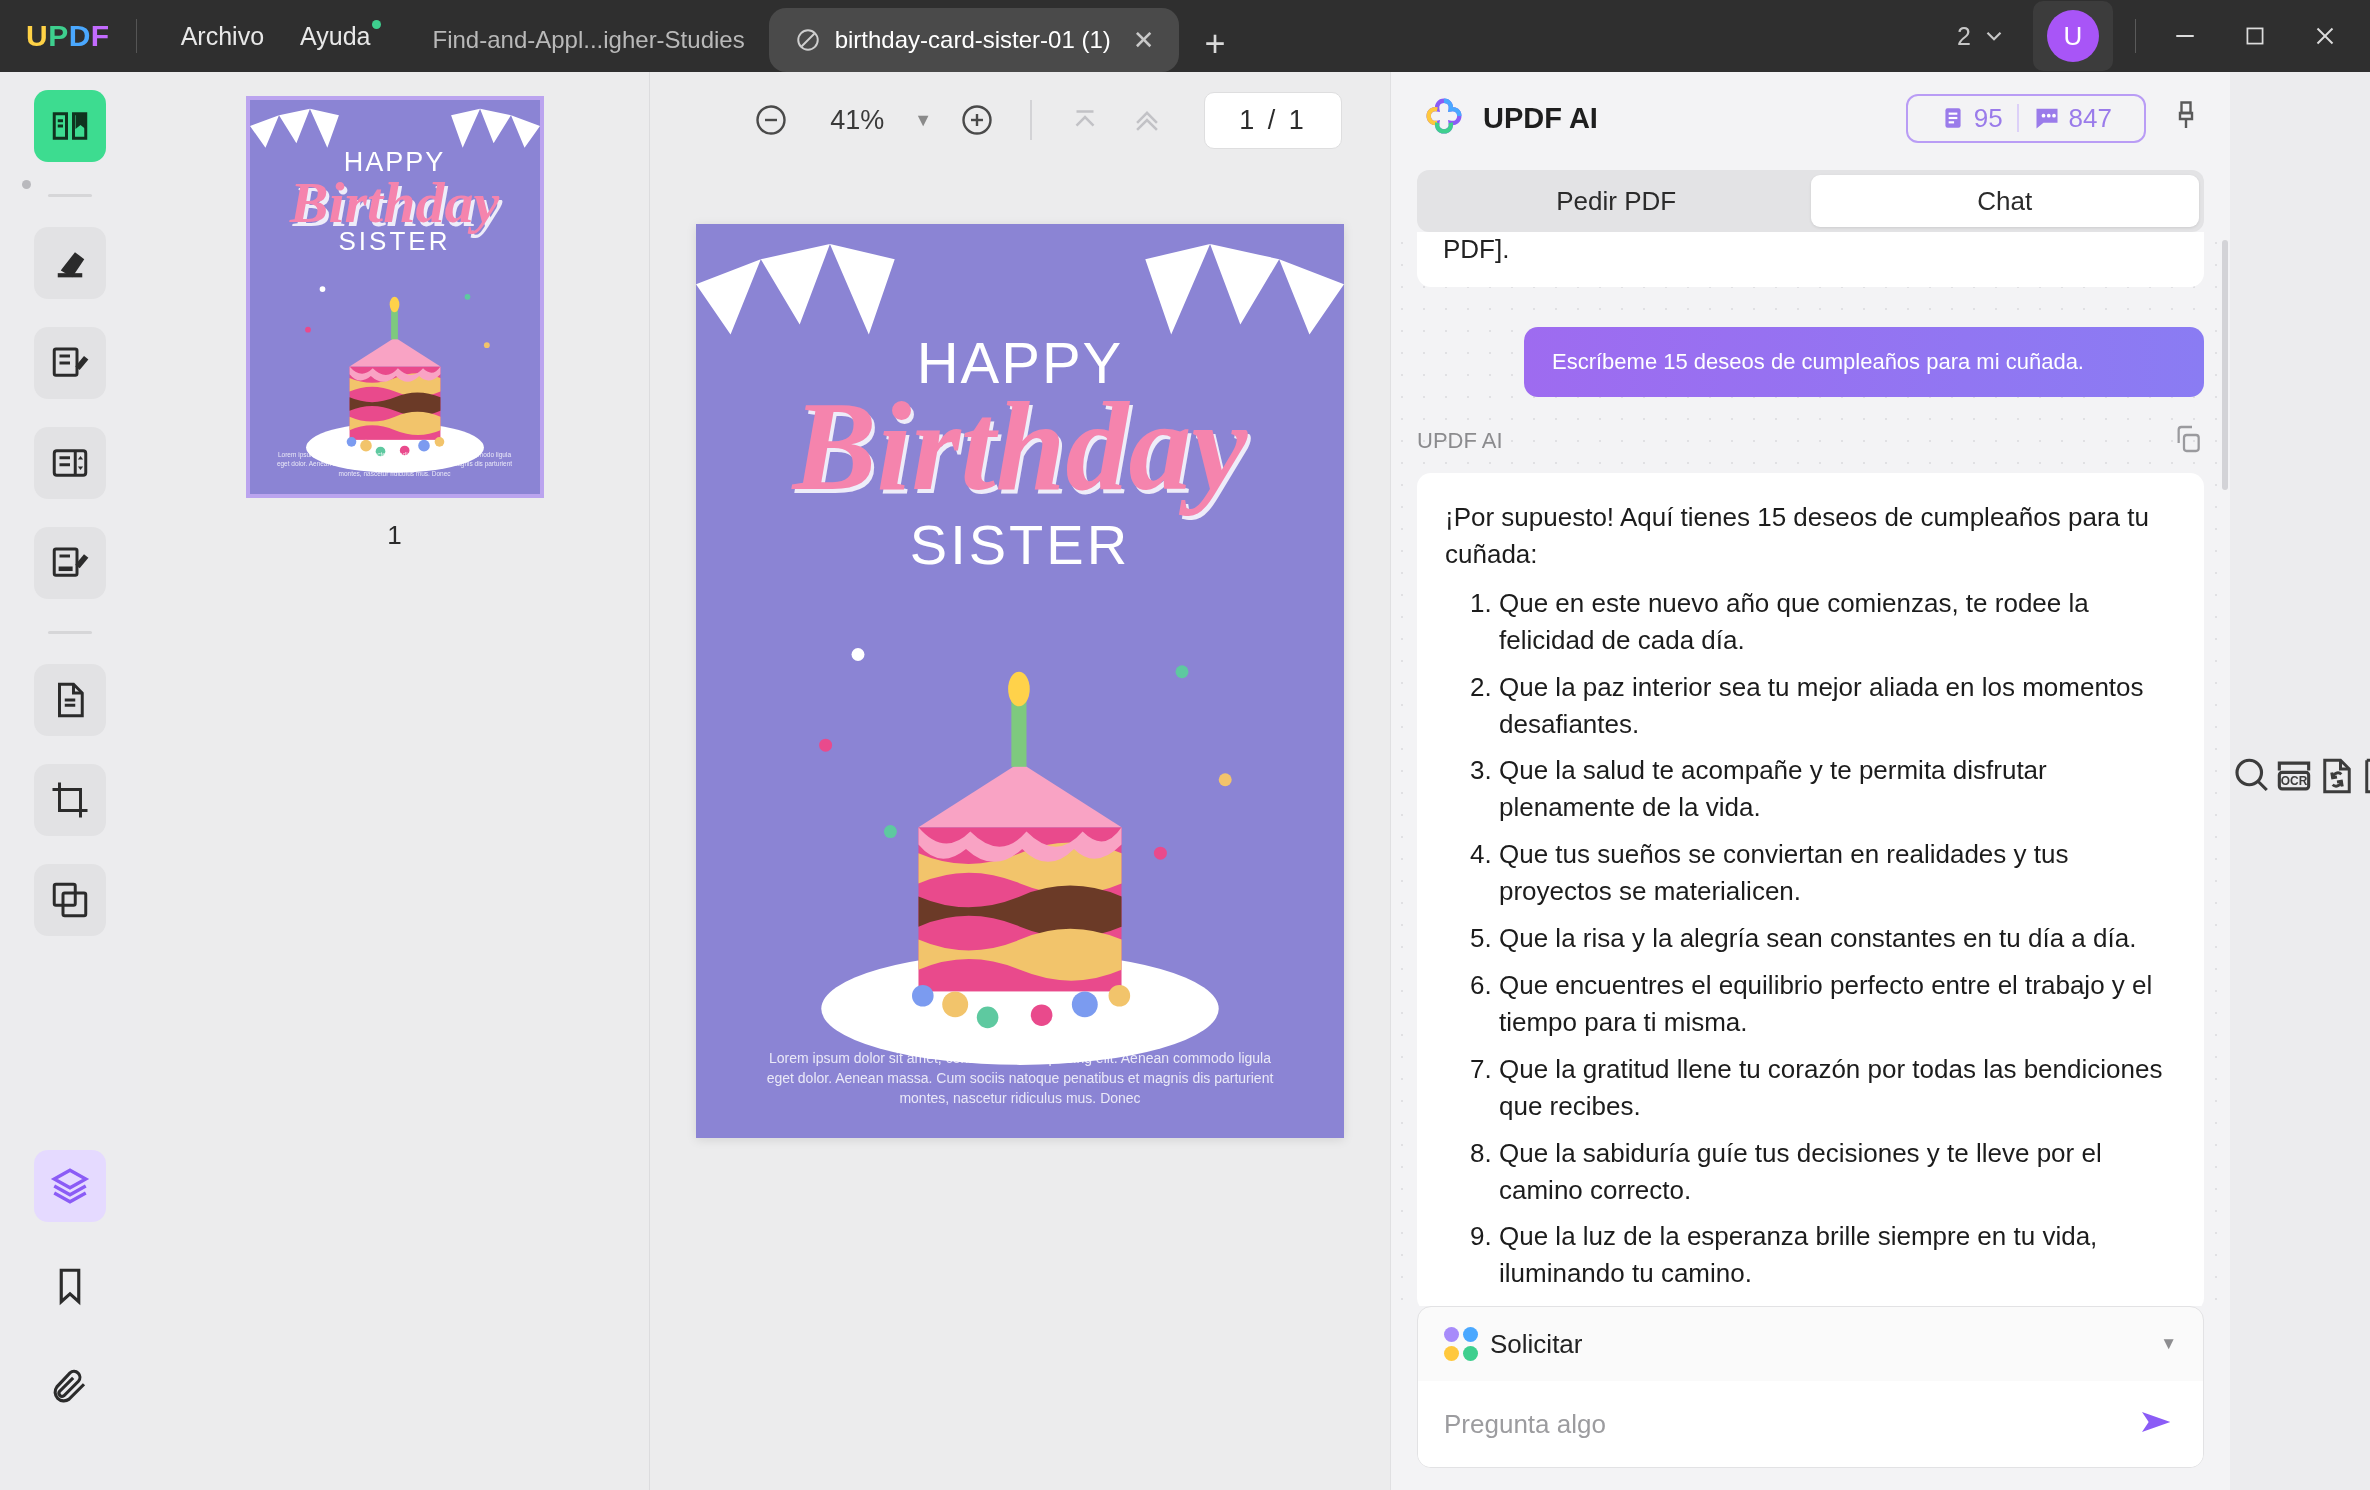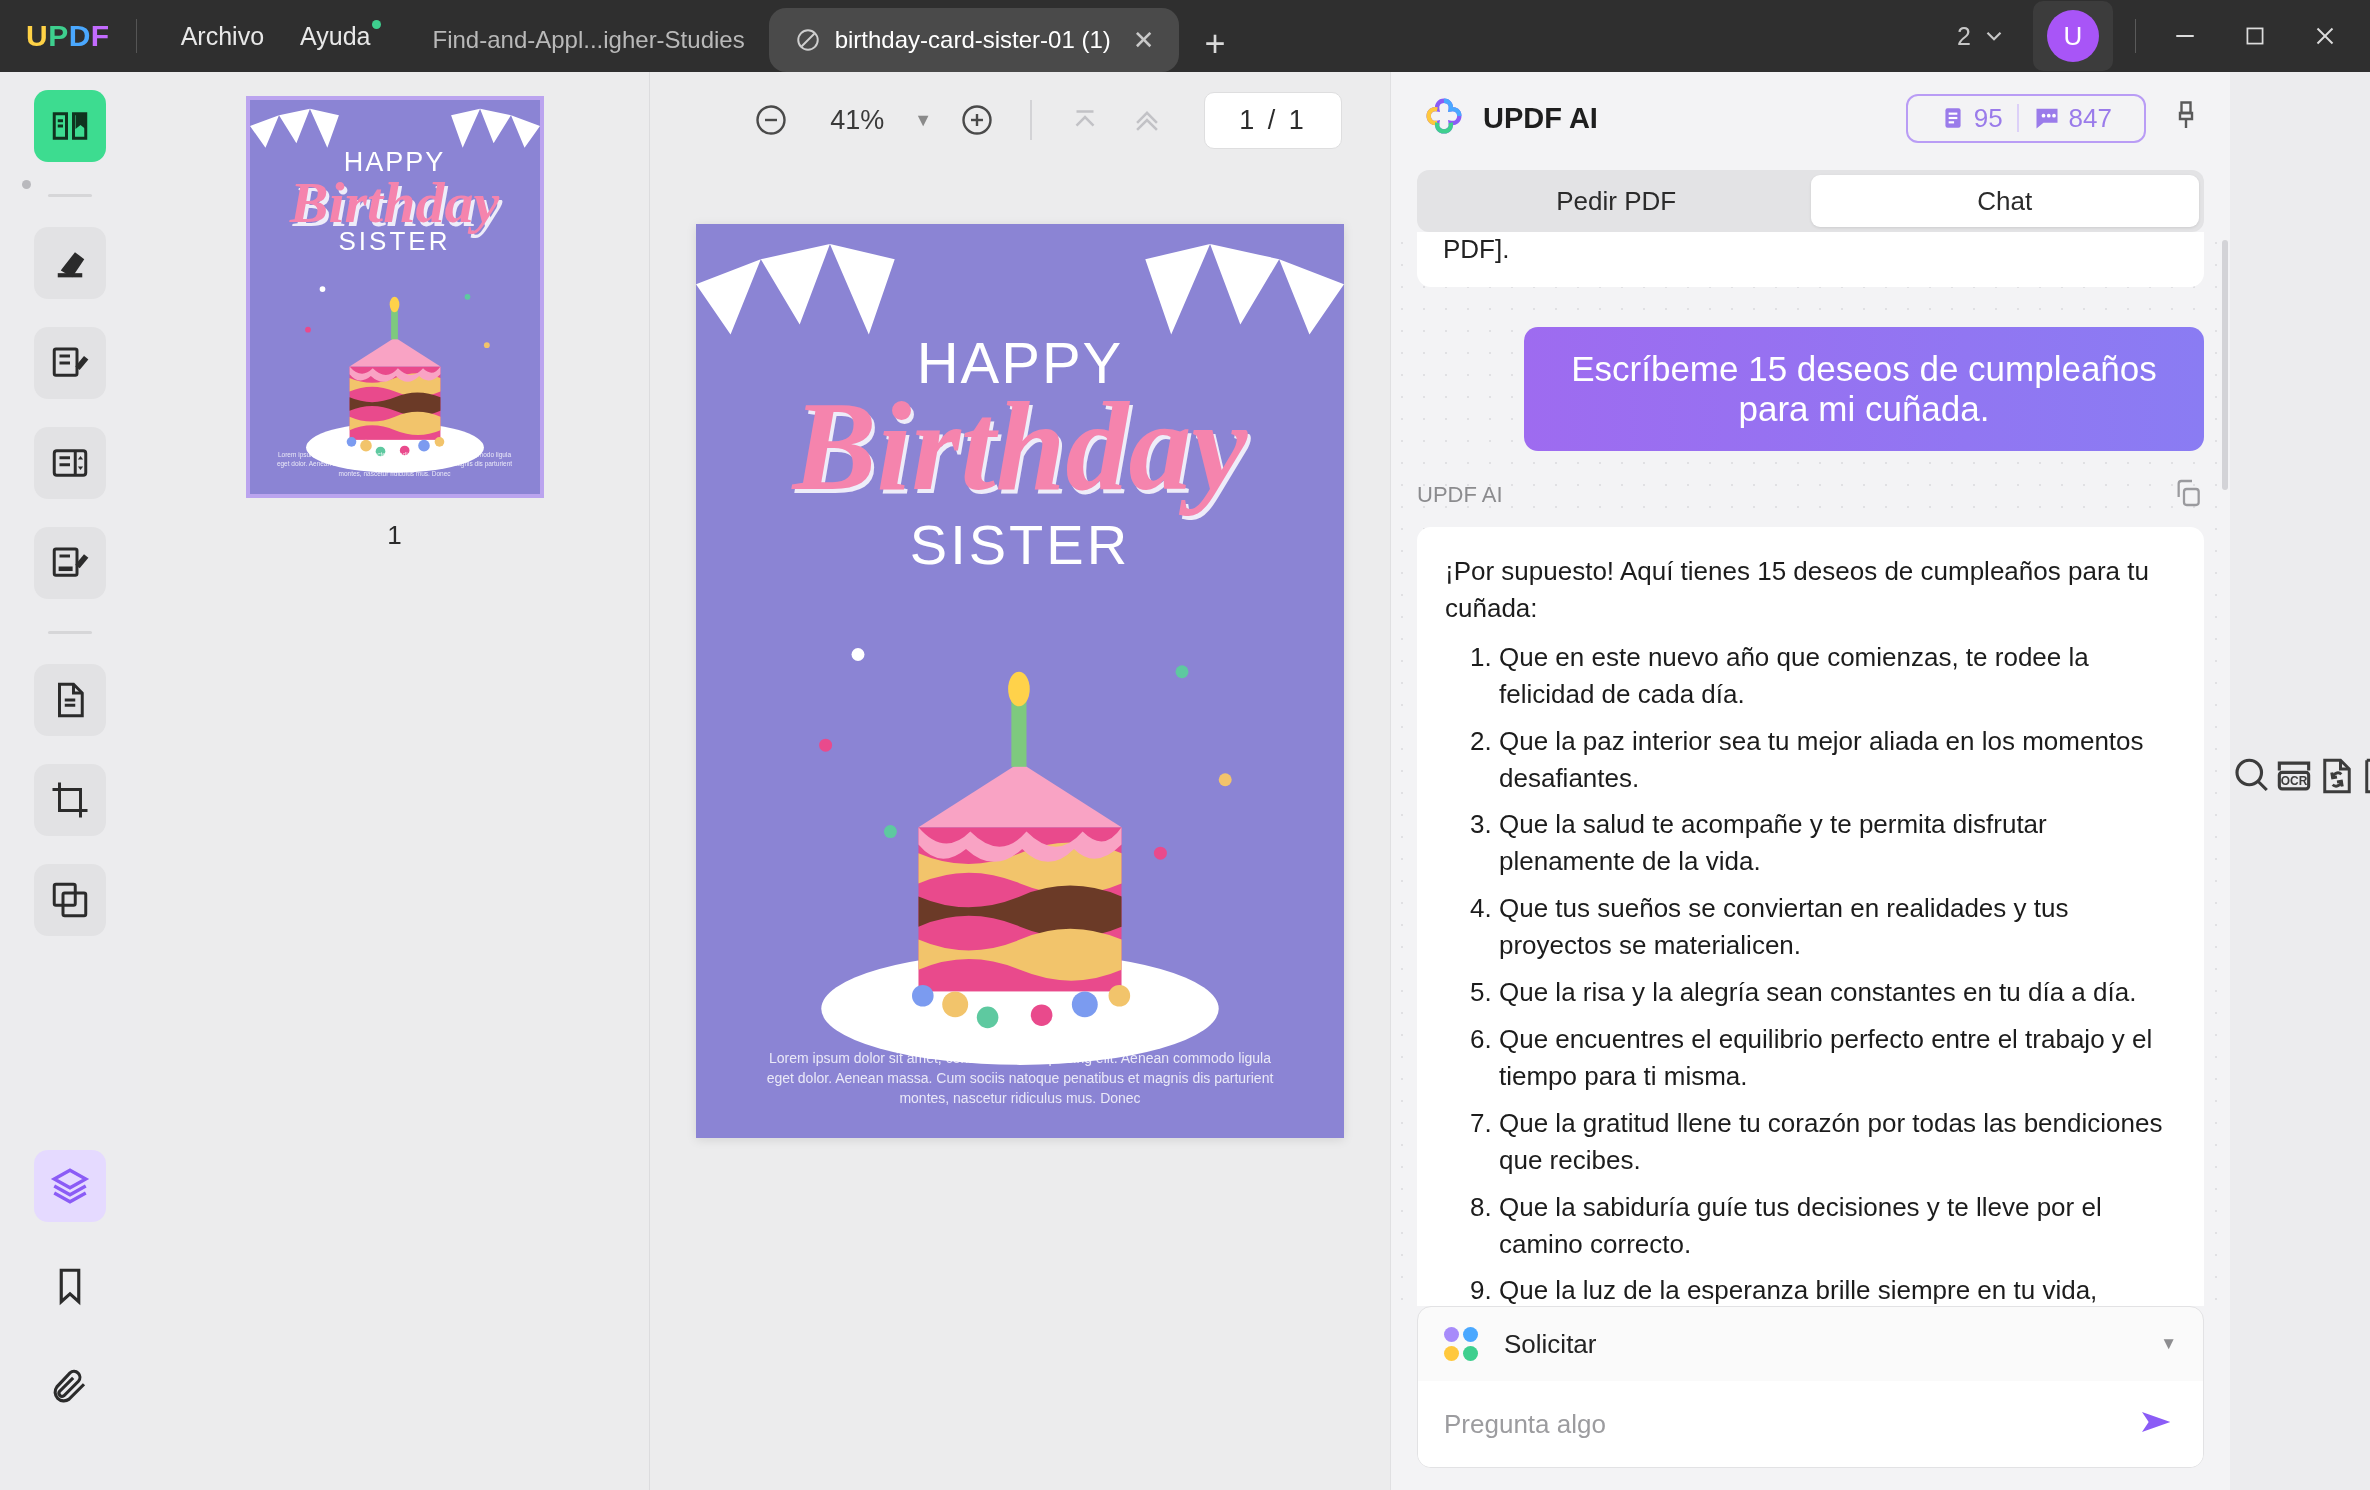--- a/index.html
+++ b/index.html
@@ -135,35 +135,35 @@
   .ai-scroll { flex: 1; overflow: hidden; padding: 0 26px; position: relative;
                background-image: radial-gradient(#e0e0e3 1.4px, transparent 1.4px);
                background-size: 22px 22px; }
   .bubble-top {
     background: #fff; border-radius: 14px; padding: 16px 26px 22px; font-size: 26px; color: #222;
     margin-bottom: 26px; position: relative; top: -14px;
   }
   .bubble-user {
     margin-left: auto; width: 680px; padding: 22px 28px; border-radius: 14px;
     background: linear-gradient(90deg, #9e6bf0 0%, #8a7cf3 100%);
-    color: #fff; font-size: 35px; text-align: center;
+    color: #fff; font-size: 22px; text-align: left;
   }
   .ai-name-row { display: flex; align-items: center; margin: 26px 0 14px; }
   .ai-name { font-size: 22px; color: #8b8b8e; }
   .copy-ico { margin-left: auto; color: #9a9a9e; }
   .bubble-ai {
     background: #fff; border-radius: 14px; padding: 26px 28px 10px; font-size: 26px; color: #1c1c1c;
     line-height: 1.42;
   }
   .bubble-ai ol { margin: 12px 0 0 54px; }
   .bubble-ai li { margin-bottom: 10px; }
 
   .ai-foot { padding: 0 26px 22px; }
   .ai-input-box { background: #fafafa; border: 1px solid #e2e2e4; border-radius: 14px; overflow: hidden; }
-  .solicitar-row { display: flex; align-items: center; height: 74px; padding: 0 26px; gap: 26px; }
+  .solicitar-row { display: flex; align-items: center; height: 74px; padding: 0 26px; gap: 12px; }
   .dots4 { width: 34px; height: 34px; display: grid; grid-template-columns: 1fr 1fr; gap: 4px; }
   .dots4 i { border-radius: 50%; display: block; }
   .solicitar-lbl { font-size: 26px; color: #222; }
   .sel-caret { margin-left: auto; color: #8d8d90; font-size: 17px; }
   .ask-row { display: flex; align-items: center; height: 86px; background: #fff; padding: 0 26px; }
   .ask-input { flex: 1; border: 0; outline: none; font-size: 26px; color: #222;
                font-family: "Liberation Sans", sans-serif; background: transparent; }
   .ask-input::placeholder { color: #9c9c9f; }
   .send-ico { color: #8b5cf6; }
 

